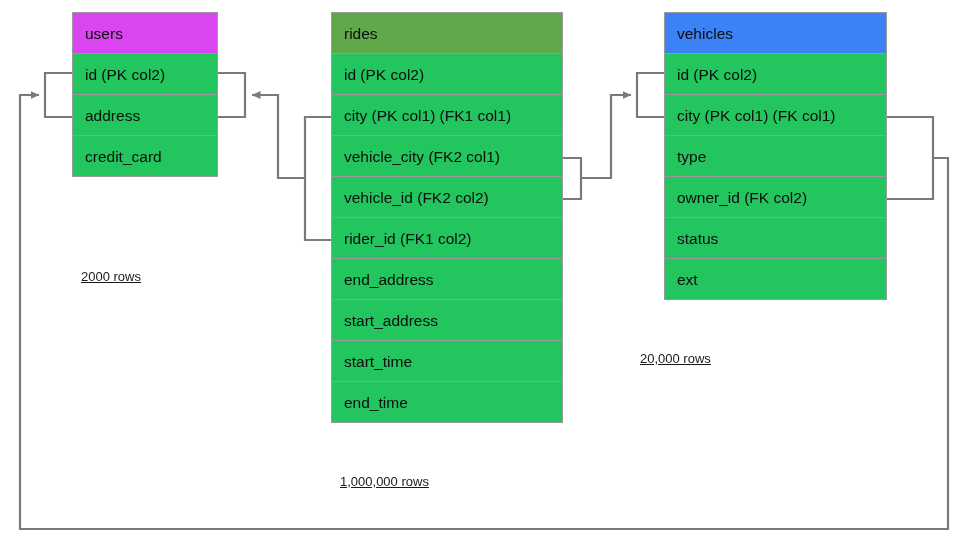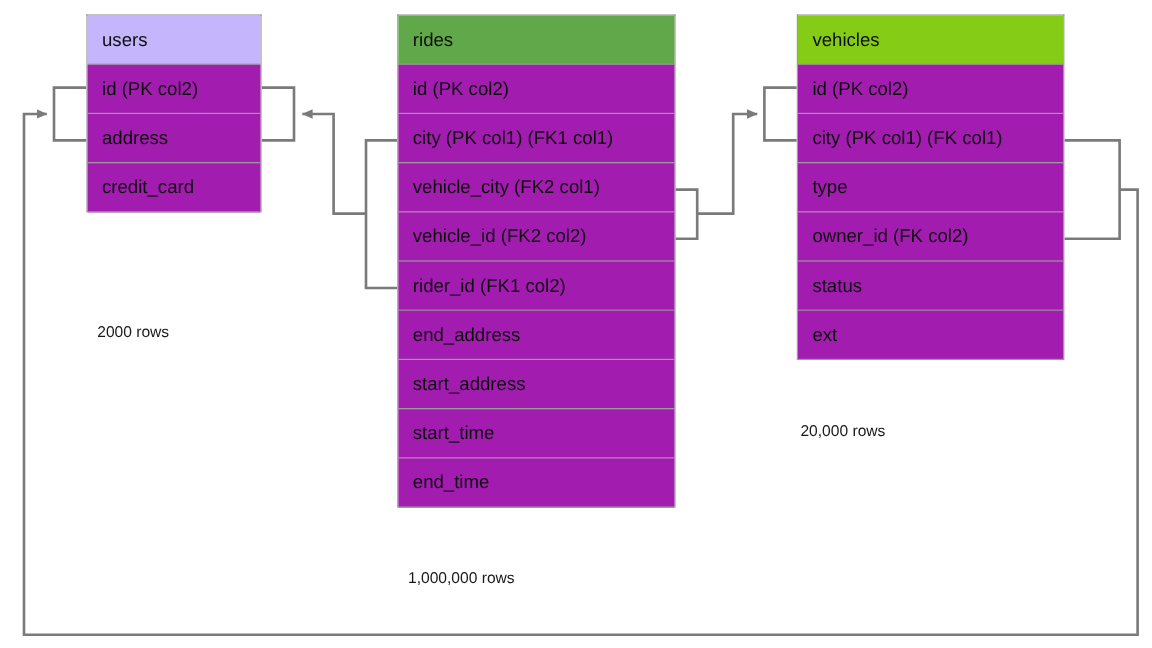--- a/index.html
+++ b/index.html
@@ -49,30 +49,31 @@
     white-space: nowrap;
     overflow: hidden;
   }
   .tbl-row {
     box-sizing: border-box;
     height: 41px;
     line-height: 41px;
     padding: 0 0 0 12px;
     font-size: 15.5px;
     color: #0d0d0d;
-    background: #a21caf;
+    background: #22c55e;
     border-bottom: 1px solid #9a9a9a;
     white-space: nowrap;
     overflow: hidden;
   }
   .row-count {
     position: absolute;
     font-size: 13px;
     color: #1a1a1a;
     white-space: nowrap;
+    text-decoration: underline;
   }
 </style>
 </head>
 <body>
 
 <div id="canvas">
 
   <svg id="connectors" viewBox="0 0 960 540" width="960" height="540" xmlns="http://www.w3.org/2000/svg">
     <defs>
       <marker id="arrowhead" markerWidth="9" markerHeight="8" refX="8.5" refY="4" orient="auto" markerUnits="userSpaceOnUse">
@@ -98,44 +99,44 @@
 
       <path d="M887,117 L933,117 L933,199 L887,199"></path>
 
       <path d="M933,158 L948,158 L948,529 L20,529 L20,95 L39,95" marker-end="url(#arrowhead)"></path>
 
     </g>
   </svg>
 
   <div id="tables-layer">
       <div class="table-box" style="left: 72px; top: 12px; width: 146px;">
-        <div class="tbl-header" style="background: #c4b5fd;">users</div>
+        <div class="tbl-header" style="background: #d946ef;">users</div>
         <div class="tbl-row">id (PK col2)</div>
         <div class="tbl-row">address</div>
         <div class="tbl-row">credit_card</div>
       </div>
       <div class="row-count" style="left: 81px; top: 269px;">2000 rows</div>
       <div class="table-box" style="left: 331px; top: 12px; width: 232px;">
         <div class="tbl-header" style="background: rgb(96, 168, 74);">rides</div>
         <div class="tbl-row">id (PK col2)</div>
         <div class="tbl-row">city (PK col1) (FK1 col1)</div>
         <div class="tbl-row">vehicle_city (FK2 col1)</div>
         <div class="tbl-row">vehicle_id (FK2 col2)</div>
         <div class="tbl-row">rider_id (FK1 col2)</div>
         <div class="tbl-row">end_address</div>
         <div class="tbl-row">start_address</div>
         <div class="tbl-row">start_time</div>
         <div class="tbl-row">end_time</div>
       </div>
       <div class="row-count" style="left: 340px; top: 474px;">1,000,000 rows</div>
       <div class="table-box" style="left: 664px; top: 12px; width: 223px;">
-        <div class="tbl-header" style="background: #84cc16;">vehicles</div>
+        <div class="tbl-header" style="background: #3b82f6;">vehicles</div>
         <div class="tbl-row">id (PK col2)</div>
         <div class="tbl-row">city (PK col1) (FK col1)</div>
         <div class="tbl-row">type</div>
         <div class="tbl-row">owner_id (FK col2)</div>
         <div class="tbl-row">status</div>
         <div class="tbl-row">ext</div>
       </div>
-      <div class="row-count" style="left: 667px; top: 351px;">20,000 rows</div>
+      <div class="row-count" style="left: 640px; top: 351px;">20,000 rows</div>
     </div>
 
 </div>
 
 </body></html>

